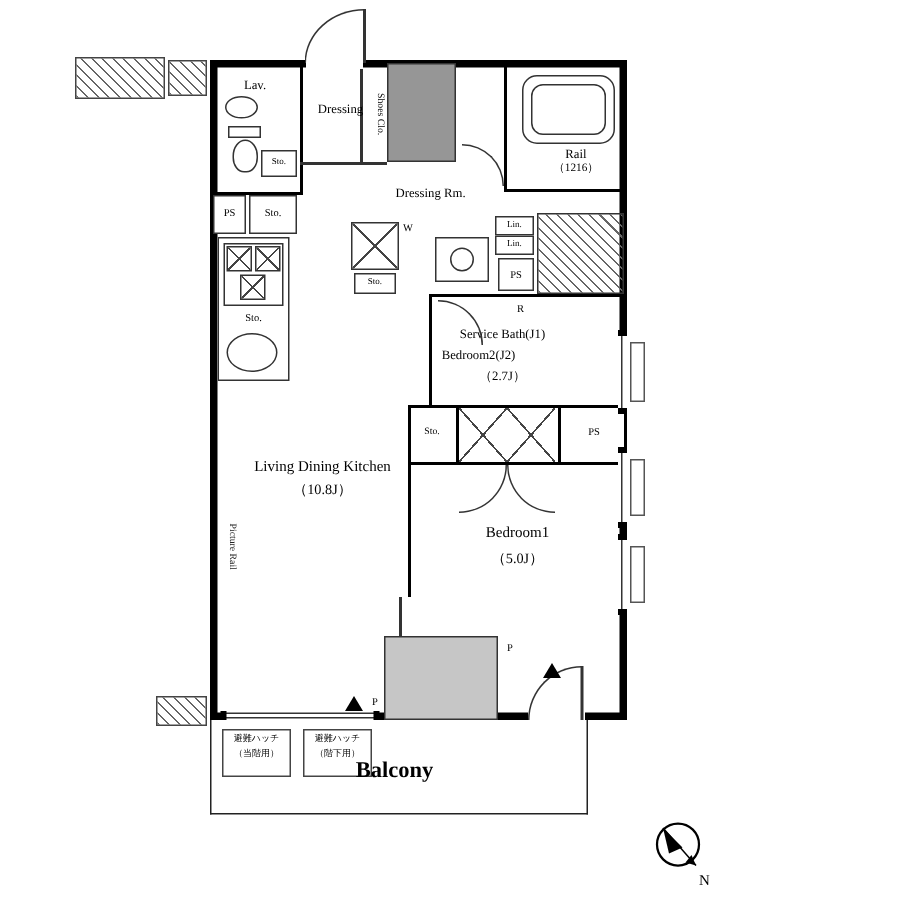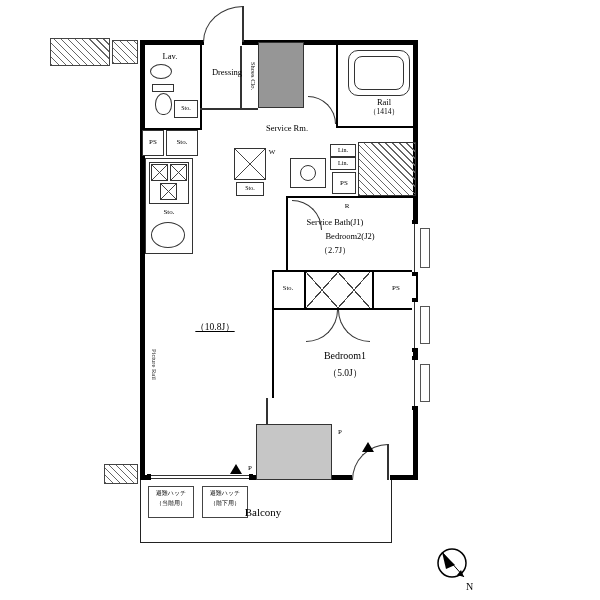--- a/index.html
+++ b/index.html
@@ -66,59 +66,60 @@
   <div class="abs label" style="left:149px;top:208px;width:40px;font-size:7px;">Sto.</div>
   <div class="abs thin" style="left:151px;top:222px;width:34px;height:26px;border-radius:50%;"></div>
 
   <div class="abs label" style="left:198px;top:68px;width:58px;font-size:8.5px;">Dressing</div>
   <div class="abs vtext" style="left:242px;top:46px;width:15px;height:60px;font-size:6.5px;">Shoes Clo.</div>
 
   <div class="abs" style="left:204px;top:39px;width:38px;height:7px;background:#fff;"></div>
   <div class="abs arc-tl" style="left:203px;top:6px;width:40px;height:36px;"></div>
   <div class="abs" style="left:242px;top:6px;width:1.5px;height:36px;background:#333;"></div>
 
-  <div class="abs label" style="left:250px;top:124px;width:74px;font-size:8.5px;">Service Rm.</div>
+  <div class="abs label" style="left:250px;top:124px;width:74px;font-size:8.5px;">Dressing Rm.</div>
   <div class="abs xbox" style="left:234px;top:148px;width:32px;height:32px;"></div>
   <div class="abs label" style="left:266px;top:148px;width:12px;font-size:7px;">W</div>
   <div class="abs thin" style="left:236px;top:182px;width:28px;height:14px;"></div>
   <div class="abs label" style="left:236px;top:185px;width:28px;font-size:6px;">Sto.</div>
   <div class="abs thin" style="left:290px;top:158px;width:36px;height:30px;"></div>
   <div class="abs thin" style="left:300px;top:165px;width:16px;height:16px;border-radius:50%;"></div>
 
   <div class="abs thin" style="left:330px;top:144px;width:26px;height:13px;"></div>
   <div class="abs label" style="left:330px;top:147px;width:26px;font-size:6px;">Lin.</div>
   <div class="abs thin" style="left:330px;top:157px;width:26px;height:13px;"></div>
   <div class="abs label" style="left:330px;top:160px;width:26px;font-size:6px;">Lin.</div>
   <div class="abs thin" style="left:332px;top:172px;width:24px;height:22px;"></div>
   <div class="abs label" style="left:332px;top:179px;width:24px;font-size:7px;">PS</div>
   <div class="abs hatchp" style="left:358px;top:142px;width:58px;height:54px;border:1.5px solid #333;"></div>
 
   <div class="abs thin" style="left:348px;top:50px;width:62px;height:46px;border-radius:10px;border-width:1.5px;"></div>
   <div class="abs thin" style="left:354px;top:56px;width:50px;height:34px;border-radius:8px;"></div>
   <div class="abs label" style="left:356px;top:98px;width:56px;font-size:8.5px;">Rail</div>
-  <div class="abs label" style="left:356px;top:108px;width:56px;font-size:7.5px;">（1414）</div>
+  <div class="abs label" style="left:356px;top:108px;width:56px;font-size:7.5px;">（1216）</div>
   <div class="abs arc-tr" style="left:308px;top:96px;width:28px;height:28px;"></div>
 
   <div class="abs arc-tr" style="left:292px;top:200px;width:30px;height:30px;"></div>
   <div class="abs label" style="left:340px;top:202px;width:14px;font-size:7px;">R</div>
   <div class="abs label" style="left:270px;top:218px;width:130px;font-size:8.5px;">Service Bath(J1)</div>
-  <div class="abs label" style="left:285px;top:232px;width:130px;font-size:8.5px;">Bedroom2(J2)</div>
+  <div class="abs label" style="left:254px;top:232px;width:130px;font-size:8.5px;">Bedroom2(J2)</div>
   <div class="abs label" style="left:270px;top:246px;width:130px;font-size:8.5px;">（2.7J）</div>
 
   <div class="abs" style="left:272px;top:270px;width:146px;height:40px;border:2px solid #000;background:#fff;"></div>
   <div class="abs" style="left:304px;top:270px;width:1.5px;height:40px;background:#000;"></div>
   <div class="abs" style="left:372px;top:270px;width:1.5px;height:40px;background:#000;"></div>
   <div class="abs label" style="left:273px;top:284px;width:30px;font-size:6.5px;">Sto.</div>
   <div class="abs xbox" style="left:306px;top:272px;width:32px;height:36px;border:none;"></div>
   <div class="abs xbox" style="left:338px;top:272px;width:32px;height:36px;border:none;"></div>
   <div class="abs label" style="left:374px;top:284px;width:44px;font-size:7px;">PS</div>
   <div class="abs arc-br" style="left:306px;top:310px;width:32px;height:32px;"></div>
   <div class="abs arc-bl" style="left:338px;top:310px;width:32px;height:32px;"></div>
 
-  <div class="abs label" style="left:150px;top:322px;width:130px;font-size:9.5px;text-decoration:underline;">（10.8J）</div>
+  <div class="abs label" style="left:150px;top:306px;width:130px;font-size:10px;">Living Dining Kitchen</div>
+  <div class="abs label" style="left:150px;top:322px;width:130px;font-size:9.5px;">（10.8J）</div>
   <div class="abs vtext" style="left:145px;top:318px;width:13px;height:92px;font-size:6.5px;color:#222;">Picture Rail</div>
 
   <div class="abs" style="left:271px;top:398px;width:4px;height:46px;background:#fff;"></div>
   <div class="abs" style="left:266px;top:398px;width:1.5px;height:46px;background:#333;"></div>
 
   <div class="abs label" style="left:300px;top:350px;width:90px;font-size:10px;">Bedroom1</div>
   <div class="abs label" style="left:300px;top:368px;width:90px;font-size:9.5px;">（5.0J）</div>
 
   <div class="abs" style="left:256px;top:424px;width:76px;height:56px;background:#c6c6c6;border:1px solid #333;"></div>
   <div class="abs label" style="left:334px;top:428px;width:12px;font-size:7px;">P</div>
@@ -156,21 +157,21 @@
   <div class="abs tri-up" style="left:362px;top:442px;"></div>
 
   <div class="abs label" style="left:145px;top:52px;width:50px;font-size:8.5px;">Lav.</div>
 
   <div class="abs thin" style="left:148px;top:486px;width:46px;height:32px;border-color:#444;"></div>
   <div class="abs label" style="left:148px;top:490px;width:46px;font-size:6px;">避難ハッチ</div>
   <div class="abs label" style="left:148px;top:500px;width:46px;font-size:6px;">（当階用）</div>
   <div class="abs thin" style="left:202px;top:486px;width:46px;height:32px;border-color:#444;"></div>
   <div class="abs label" style="left:202px;top:490px;width:46px;font-size:6px;">避難ハッチ</div>
   <div class="abs label" style="left:202px;top:500px;width:46px;font-size:6px;">（階下用）</div>
-  <div class="abs label" style="left:233px;top:506px;width:60px;font-size:11px;">Balcony</div>
+  <div class="abs label" style="left:233px;top:506px;width:60px;font-size:15px;font-weight:bold;">Balcony</div>
 
   <svg class="abs" style="left:428px;top:544px;" width="52" height="52" viewBox="0 0 52 52">
     <circle cx="24" cy="19" r="14" fill="#fff" stroke="#000" stroke-width="1.5"></circle>
     <line x1="14" y1="8" x2="36" y2="33" stroke="#000" stroke-width="1"></line>
     <polygon points="14,8 27,21 18,25" fill="#000"></polygon>
     <polygon points="36,33 29,31 33,26" fill="#000"></polygon>
     <text x="38" y="46" font-size="10" font-family="Liberation Serif, serif" fill="#000">N</text>
   </svg>
 
 </div>

